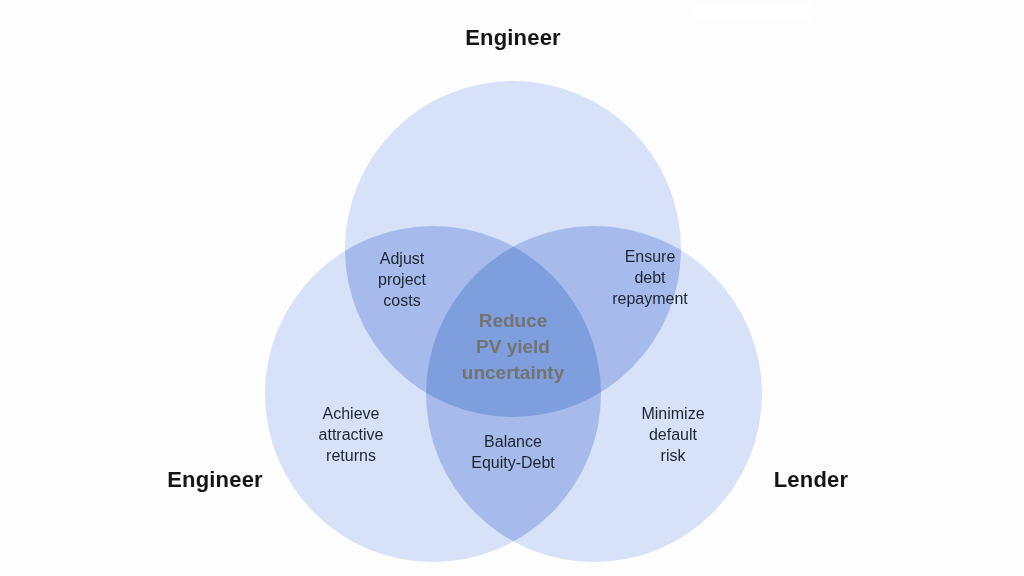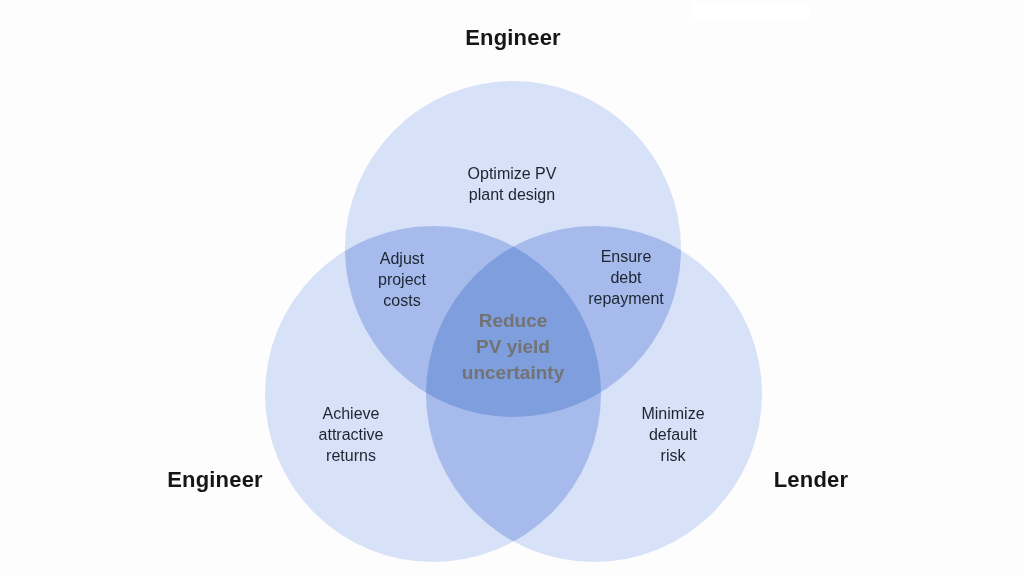--- a/index.html
+++ b/index.html
@@ -79,32 +79,32 @@
 
     <g clip-path="url(#clipEngineer)">
       <circle cx="594" cy="394" r="168" clip-path="url(#clipInvestor)" fill="#7f9edd"></circle>
     </g>
   </svg>
 
   <div class="label circle-title" style="left:513px; top:38px;">Engineer</div>
   <div class="label circle-title" style="left:215px; top:480px;">Engineer</div>
   <div class="label circle-title" style="left:811px; top:480px;text-align:right;">Lender</div>
 
-  <div class="label region-label" style="left:512px; top:184px;">Optimize PV
-plant design</div>
   <div class="label region-label" style="left:351px; top:434px;">Achieve
 attractive
 returns</div>
   <div class="label region-label" style="left:402px; top:279px;">Adjust
 project
 costs</div>
 
   <div class="label region-label" style="left:673px; top:434px;">Minimize
 default
 risk</div>
-  <div class="label region-label" style="left:626px; top:277px;">Ensure
+  <div class="label region-label" style="left:650px; top:277px;">Ensure
 debt
 repayment</div>
+  <div class="label region-label" style="left:513px; top:452px;">Balance
+Equity-Debt</div>
   <div class="label center-label" style="left:513px; top:347px;">Reduce
 PV yield
 uncertainty</div>
 
 </div>
 
 </body></html>

